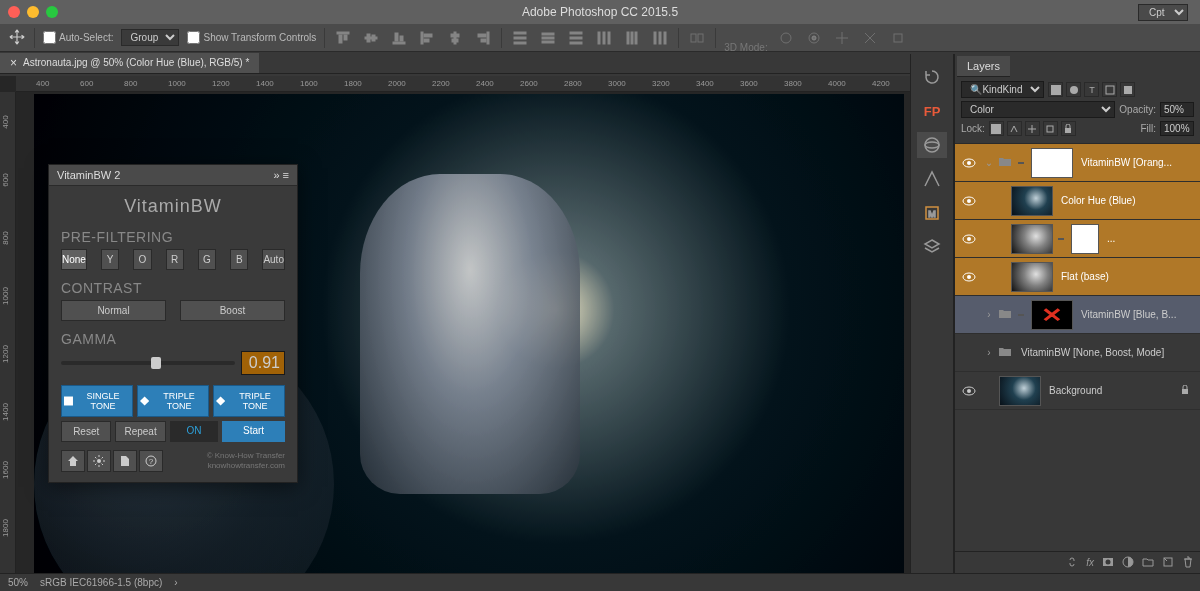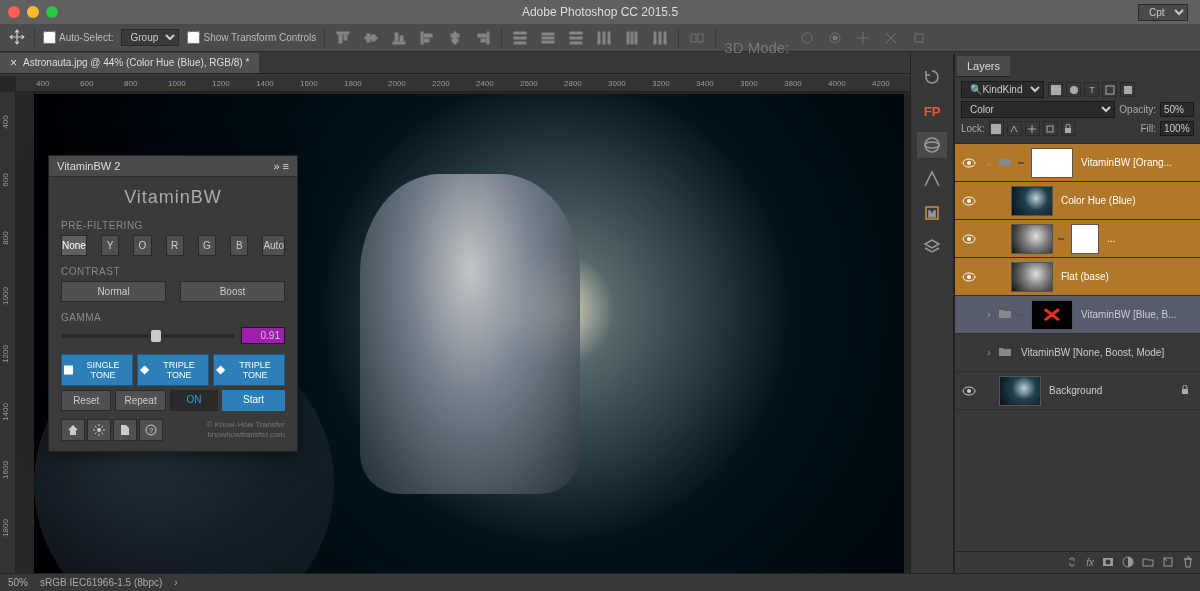--- a/index.html
+++ b/index.html
@@ -12,50 +12,50 @@
 .control-right { position: absolute; right: 8px; display: flex; align-items: center; gap: 4px; }
 .control-right select { background: #4a4a4a; color: #ccc; border: 1px solid #2a2a2a; font-size: 10px; padding: 1px 6px; }
 
 .optbar { height: 28px; background: #4b4b4b; border-bottom: 1px solid #2a2a2a; display: flex; align-items: center; padding: 0 8px; gap: 8px; }
 .optbar .tool-icon svg { width: 18px; height: 18px; }
 .optbar .chk { display: flex; align-items: center; gap: 3px; color: #bbb; font-size: 10px; }
 .optbar select { background: #3a3a3a; color: #ccc; border: 1px solid #2a2a2a; font-size: 10px; padding: 1px 4px; }
 .optbar .sep { width: 1px; height: 20px; background: #3a3a3a; }
 .optbar .icon-btn { width: 20px; height: 20px; display: flex; align-items: center; justify-content: center; opacity: 0.6; }
 .optbar .icon-btn svg { width: 14px; height: 14px; stroke: #aaa; fill: #aaa; }
-.optbar .lbl { color: #777; font-size: 15px; margin-top: 20px; }
+.optbar .lbl { color: #777; font-size: 10px; margin-top: 20px; }
 
 .doc-tabbar { height: 22px; background: #383838; border-bottom: 1px solid #222; display: flex; align-items: center; }
 .doc-tab { background: #505050; padding: 3px 10px; color: #ddd; font-size: 10px; display: flex; align-items: center; gap: 6px; }
 .doc-tab .close { font-size: 12px; }
 
 .workarea { position: absolute; top: 76px; left: 0; right: 290px; bottom: 18px; background: #262626; }
 .ruler-h { position: absolute; top: 0; left: 16px; right: 0; height: 16px; background: #333; border-bottom: 1px solid #222; }
 .ruler-v { position: absolute; top: 16px; left: 0; bottom: 0; width: 16px; background: #333; border-right: 1px solid #222; }
 .ruler-h svg, .ruler-v svg { display:block; }
 .canvas { position: absolute; top: 16px; left: 16px; right: 0; bottom: 0; background: #262626; display: flex; align-items: flex-start; justify-content: flex-start; overflow: hidden; }
 .image { position: absolute; top: 2px; left: 18px; width: 870px; height: 480px; background: radial-gradient(circle at 60% 45%, #e8e0c0 0%, #5a6a6e 10%, #0e1d24 40%, #050a0e 100%); filter: contrast(1.1); }
 .image::before { content:''; position:absolute; left:40%; top:50%; width:220px; height:320px; background: radial-gradient(ellipse at 50% 30%, #d0d0d0 0%, #808895 40%, #303840 100%); border-radius: 80px 80px 40px 40px/100px 100px 40px 40px; transform: translate(-10%,-50%); opacity:.85; }
 .image::after { content:''; position:absolute; left:0; top:50%; width:300px; height:300px; border-radius:50%; background: radial-gradient(circle at 35% 35%, #718090 0%, #404852 50%, #262e36 100%); opacity:.35; }
 
-.plugin { position: absolute; top: 155px; left: 48px; width: 250px; background: #3a3a3a; border: 1px solid #222; box-shadow: 0 4px 20px rgba(0,0,0,.5); z-index: 50; }
+.plugin { position: absolute; top: 164px; left: 48px; width: 250px; background: #3a3a3a; border: 1px solid #222; box-shadow: 0 4px 20px rgba(0,0,0,.5); z-index: 50; }
 .plugin-head { background: #4a4a4a; padding: 4px 8px; display: flex; justify-content: space-between; align-items: center; font-size: 11px; color: #ddd; border-bottom:1px solid #2a2a2a;}
 .plugin-title { text-align: center; color: #aaa; font-size: 18px; padding: 10px 0 6px; font-weight: 300; letter-spacing: 1px; }
 .plugin-body { padding: 0 12px 10px; }
-.plugin-body .section-label { color: #888; font-size: 10px; letter-spacing: .5px; margin: 6px 0 4px; text-transform: uppercase; }
+.plugin-body .section-label { color: #888; font-size: 14px; letter-spacing: .5px; margin: 6px 0 4px; text-transform: uppercase; }
 .button-row { display: flex; gap: 14px; margin-bottom: 4px; }
 .p-btn { flex: 1; background: #505050; border: 1px solid #2a2a2a; color: #ccc; font-size: 10px; padding: 4px 0; text-align: center; cursor: pointer; }
 .p-btn.active { background: #606060; color: #fff; }
 .p-select { width: 100%; background: #505050; border: 1px solid #2a2a2a; color: #ccc; font-size: 10px; padding: 3px 6px; }
 .row-split { display: flex; gap: 10px; }
 .row-split > div { flex: 1; }
 .slider-row { display: flex; align-items: center; gap: 6px; }
 .slider { flex: 1; height: 4px; background: #2a2a2a; position: relative; border-radius:2px;}
 .slider .thumb { position: absolute; width: 10px; height: 12px; background: #ccc; top: -4px; left: 52%; border-radius:2px;}
-.gamma-val { width: 44px; background: #a21caf; border: 1px solid #1a1a1a; color: #ccc; font-size: 10px; padding: 2px 4px; text-align: right; }
+.gamma-val { width: 44px; background: #a16207; border: 1px solid #1a1a1a; color: #ccc; font-size: 16px; padding: 2px 4px; text-align: right; }
 .blue-btn { flex: 1; background: #2d7fb8; border: 1px solid #1a5a8a; color: #fff; font-size: 9px; padding: 5px 2px; text-align: center; cursor: pointer; display:flex; align-items:center; justify-content:center; gap:3px;}
 .blue-btn svg{width:10px;height:10px;fill:#fff;}
 .action-row { display: flex; gap: 4px; }
 .g-btn { flex: 1; background: #505050; border: 1px solid #2a2a2a; color: #ccc; font-size: 10px; padding: 4px 0; text-align: center; }
 .toggle-on { flex: 1; background: #2a2a2a; color: #2d9fd8; padding: 4px 0; text-align: center; font-size: 10px; }
 .start-btn { flex: 1.3; background: #2d7fb8; color: #fff; padding: 4px 0; text-align: center; font-size: 10px; }
 .footer-row { display: flex; align-items: center; gap: 2px; margin-top: 8px; }
 .f-btn { width: 24px; height: 22px; background: #505050; border: 1px solid #2a2a2a; display: flex; align-items: center; justify-content: center; }
 .f-btn svg { width: 12px; height: 12px; fill: #ccc; }
 .credit { flex: 1; text-align: right; color: #777; font-size: 8px; line-height: 1.2; }
@@ -255,21 +255,21 @@
   <span class="icon-btn">
       <svg viewBox="0 0 14 14">
         <rect x="3" y="3" width="8" height="8" fill="none" stroke="#888"></rect>
       </svg>
     </span>
 </div>
 
 <div class="doc-tabbar">
   <div class="doc-tab">
     <span class="close">×</span>
-    <span>Astronauta.jpg @ 44% (Color Hue (Blue), RGB/8) *</span>
+    <span>Astronauta.jpg @ 50% (Color Hue (Blue), RGB/5) *</span>
   </div>
 </div>
 
 <div class="workarea">
   <div class="ruler-h">
     <svg width="900" height="16" id="ruler-h-svg">
         <text x="20" y="10" fill="#999" font-size="8">400</text>
         <text x="64" y="10" fill="#999" font-size="8">600</text>
         <text x="108" y="10" fill="#999" font-size="8">800</text>
         <text x="152" y="10" fill="#999" font-size="8">1000</text>

